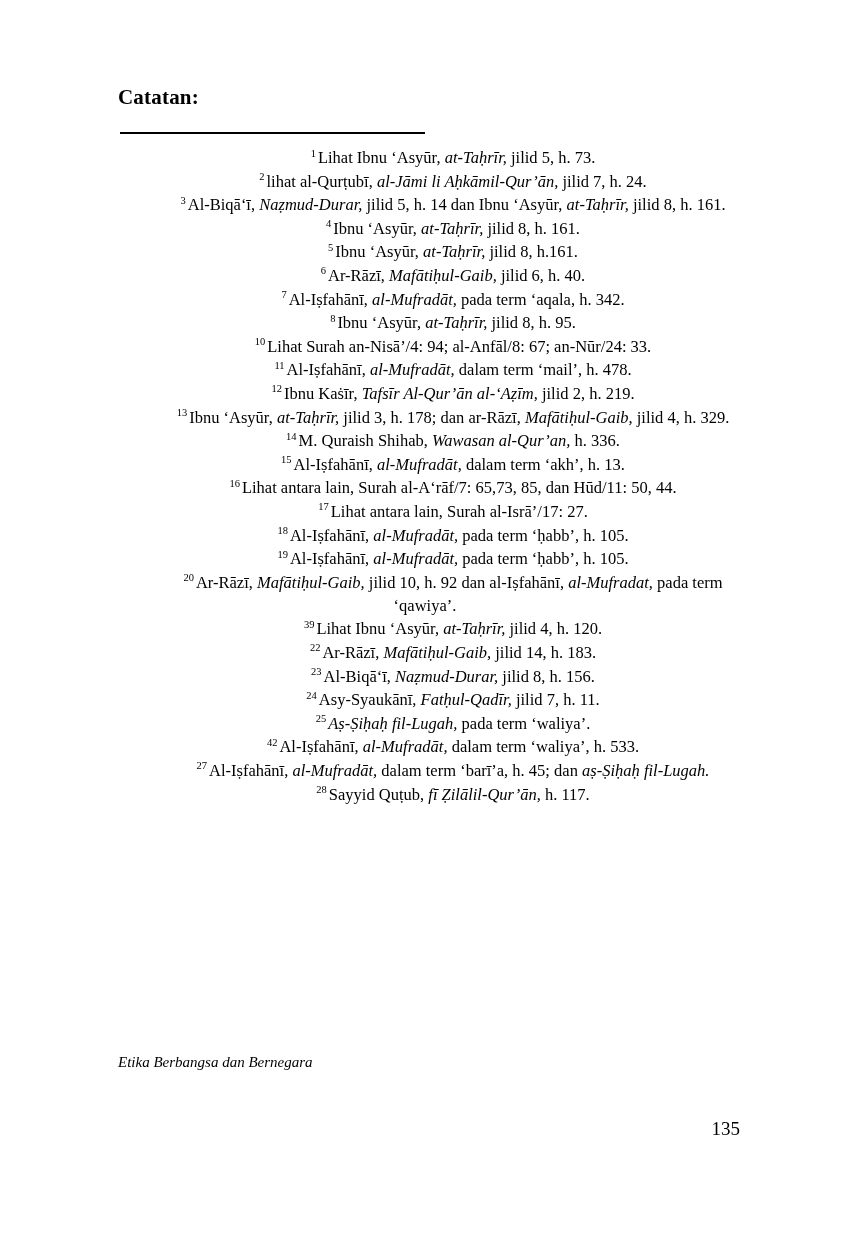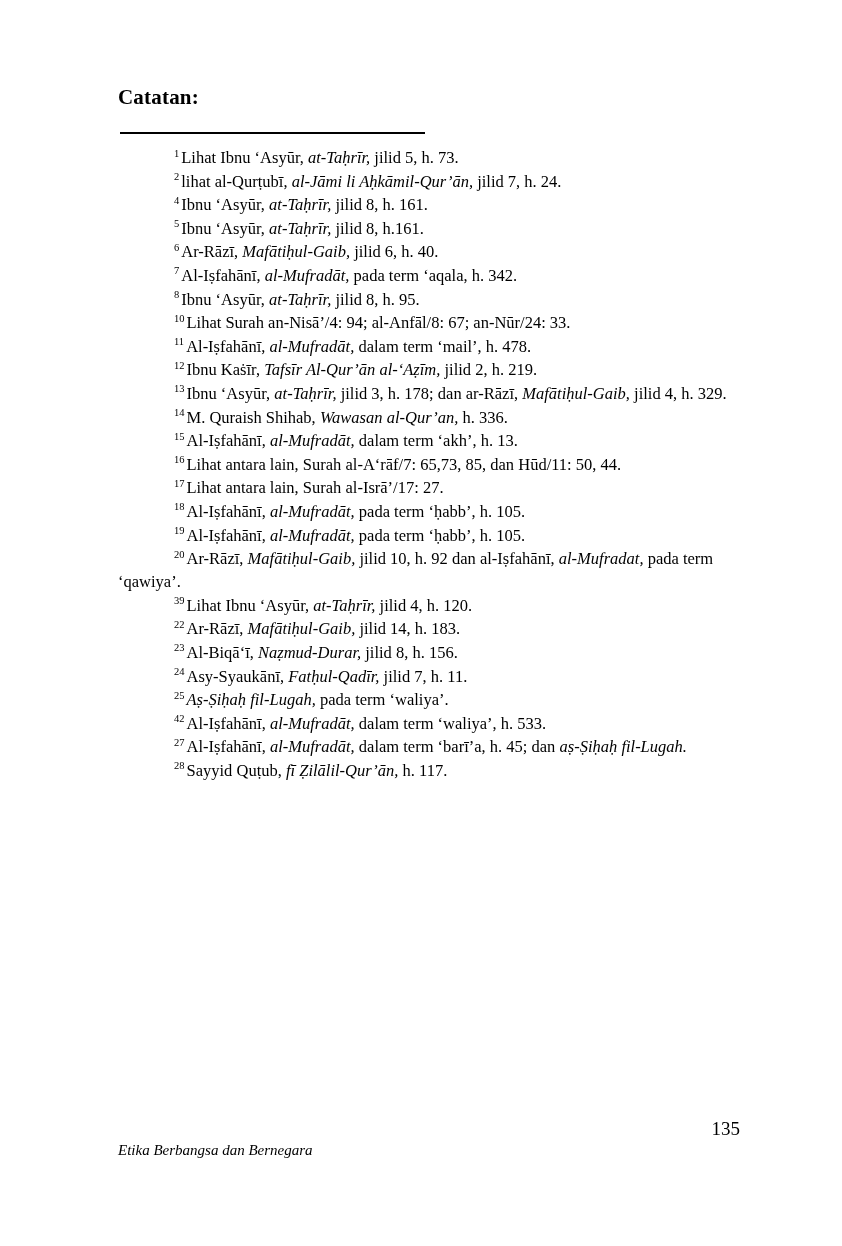--- a/index.html
+++ b/index.html
@@ -42,33 +42,33 @@
     position: absolute;
     left: 118px;
     top: 146px;
     width: 614px;
     font-size: 16.5px;
     line-height: 1.40;
   }
   .note {
     text-indent: 56px;
     margin: 0 0 0.5px 0;
-    text-align: left;
+    text-align: center;
   }
   .note sup {
     font-size: 10.5px;
     vertical-align: super;
     line-height: 0;
     padding-right: 2px;
   }
   .it { font-style: italic; }
   .footer-title {
     position: absolute;
     left: 118px;
-    top: 1142px;
+    top: 1054px;
     font-size: 15px;
     font-style: italic;
   }
   .footer-page {
     position: absolute;
     left: 700px;
     top: 1118px;
     width: 40px;
     text-align: right;
     font-size: 19px;
@@ -79,20 +79,21 @@
 
 <div class="page">
 
   <div class="heading">Catatan:</div>
 
   <div class="rule"></div>
 
   <div class="notes">
       <p class="note"><sup>1</sup><span>Lihat Ibnu ‘Asyūr, </span><span class="it">at-Taḥrīr,</span><span> jilid 5, h. 73.</span></p>
       <p class="note"><sup>2</sup><span>lihat al-Qurṭubī, </span><span class="it">al-Jāmi li Aḥkāmil-Qur’ān,</span><span> jilid 7, h. 24.</span></p>
+      <p class="note"><sup>3</sup><span>Al-Biqā‘ī, </span><span class="it">Naẓmud-Durar,</span><span> jilid 5, h. 14 dan Ibnu ‘Asyūr, </span><span class="it">at-Taḥrīr,</span><span> jilid 8, h. 161.</span></p>
       <p class="note"><sup>4</sup><span>Ibnu ‘Asyūr, </span><span class="it">at-Taḥrīr,</span><span> jilid 8, h. 161.</span></p>
       <p class="note"><sup>5</sup><span>Ibnu ‘Asyūr, </span><span class="it">at-Taḥrīr,</span><span> jilid 8, h.161.</span></p>
       <p class="note"><sup>6</sup><span>Ar-Rāzī, </span><span class="it">Mafātiḥul-Gaib,</span><span> jilid 6, h. 40.</span></p>
       <p class="note"><sup>7</sup><span>Al-Iṣfahānī, </span><span class="it">al-Mufradāt,</span><span> pada term ‘aqala, h. 342.</span></p>
       <p class="note"><sup>8</sup><span>Ibnu ‘Asyūr, </span><span class="it">at-Taḥrīr,</span><span> jilid 8, h. 95.</span></p>
       <p class="note"><sup>10</sup><span>Lihat Surah an-Nisā’/4: 94; al-Anfāl/8: 67; an-Nūr/24: 33.</span></p>
       <p class="note"><sup>11</sup><span>Al-Iṣfahānī, </span><span class="it">al-Mufradāt,</span><span> dalam term ‘mail’, h. 478.</span></p>
       <p class="note"><sup>12</sup><span>Ibnu Kaṡīr, </span><span class="it">Tafsīr Al-Qur’ān al-‘Aẓīm,</span><span> jilid 2, h. 219.</span></p>
       <p class="note"><sup>13</sup><span>Ibnu ‘Asyūr, </span><span class="it">at-Taḥrīr,</span><span> jilid 3, h. 178; dan ar-Rāzī, </span><span class="it">Mafātiḥul-Gaib,</span><span> jilid 4, h. 329.</span></p>
       <p class="note"><sup>14</sup><span>M. Quraish Shihab, </span><span class="it">Wawasan al-Qur’an,</span><span> h. 336.</span></p>

